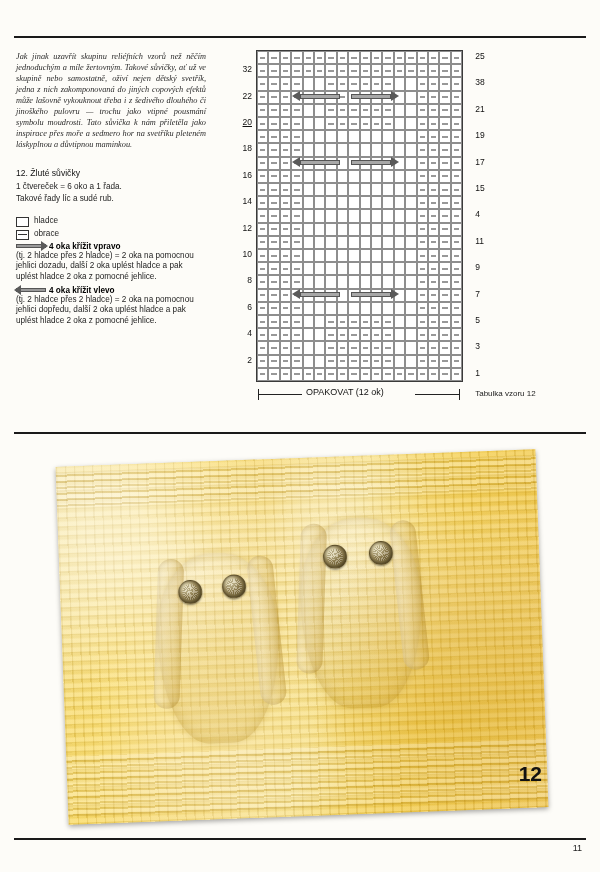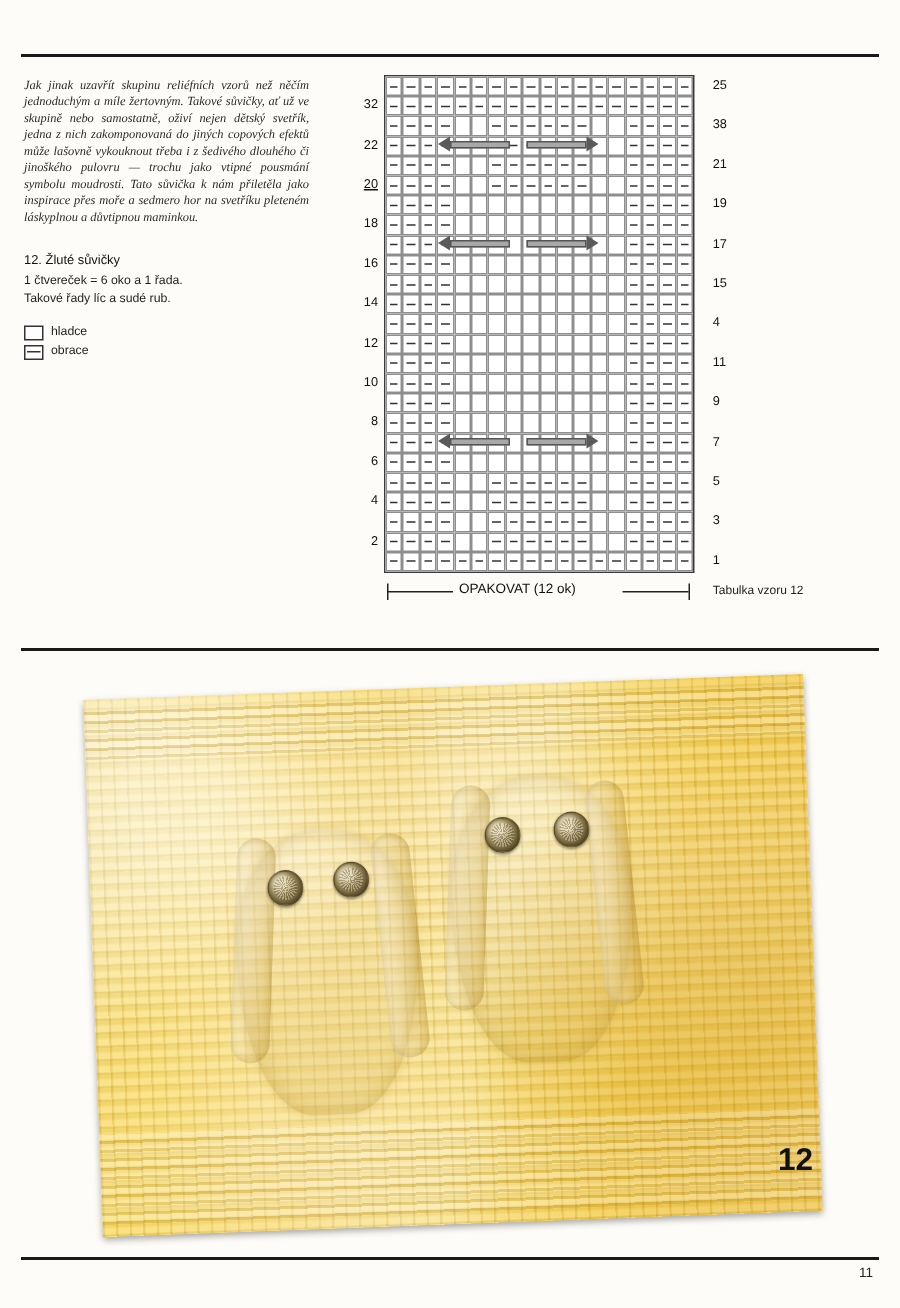--- a/index.html
+++ b/index.html
@@ -372,21 +372,41 @@
           </span>
         <span class="legend-text">hladce</span>
       </div>
       <div class="legend-row">
         <span class="legend-sym">
             <span class="box-sym-dash"></span>
           </span>
         <span class="legend-text">obrace</span>
       </div>
 
-
+      <div class="legend-block">
+        <div class="legend-head">
+          <span class="arrow-sym right">
+            <span class="shaft"></span>
+              <span class="head"></span>
+          </span>
+          <b>4 oka křížit vpravo</b>
+        </div>
+        <div class="legend-body">(tj. 2 hladce přes 2 hladce) = 2 oka na pomocnou jehlici dozadu, další 2 oka uplést hladce a pak uplést hladce 2 oka z pomocné jehlice.</div>
+      </div>
+
+      <div class="legend-block">
+        <div class="legend-head">
+          <span class="arrow-sym left">
+            <span class="shaft"></span>
+              <span class="head"></span>
+          </span>
+          <b>4 oka křížit vlevo</b>
+        </div>
+        <div class="legend-body">(tj. 2 hladce přes 2 hladce) = 2 oka na pomocnou jehlici dopředu, další 2 oka uplést hladce a pak uplést hladce 2 oka z pomocné jehlice.</div>
+      </div>
     </div>
   </div>
 
   <div class="chart-wrap">
     <div class="grid" id="chart-grid" style="width: 205.2px; height: 330px;">
         <div class="cell" style="left: 0px; top: 316.8px; width: 11.4px; height: 13.2px;">
           <span class="dash"></span>
         </div>
         <div class="cell" style="left: 11.4px; top: 316.8px; width: 11.4px; height: 13.2px;">
           <span class="dash"></span>

